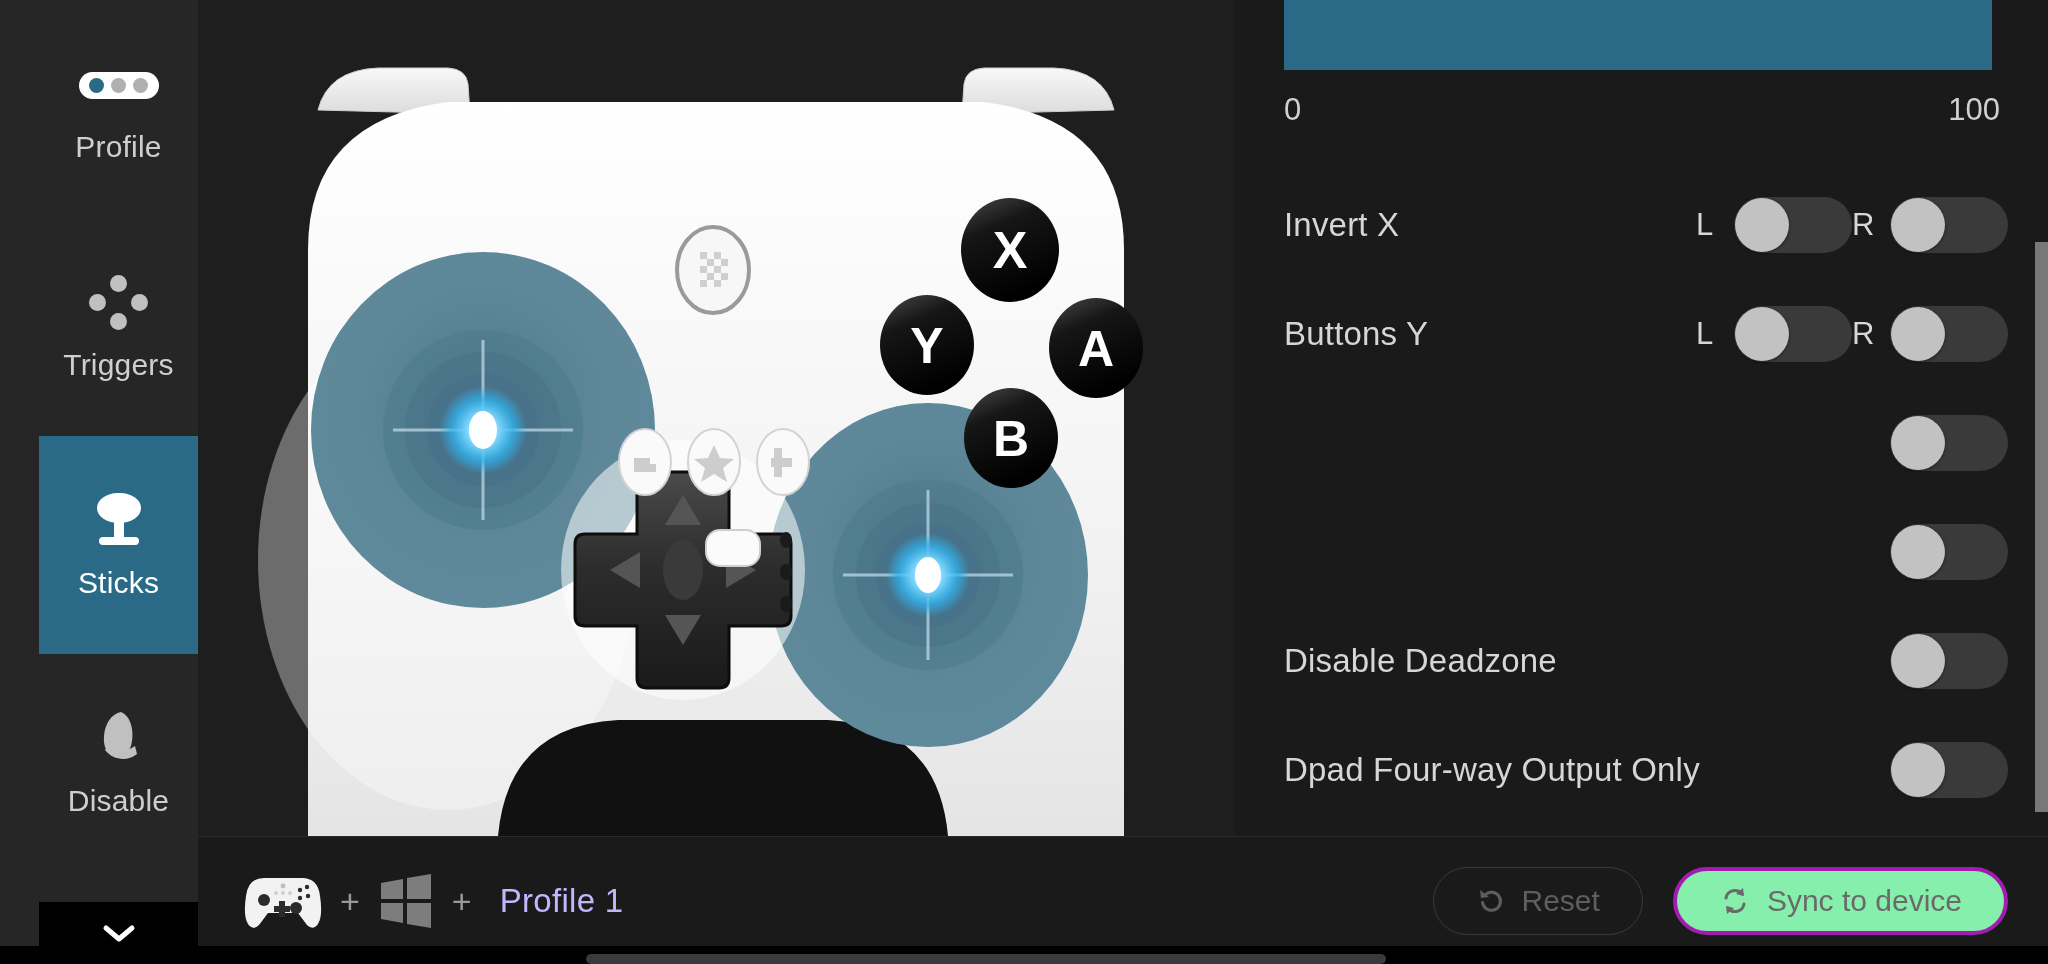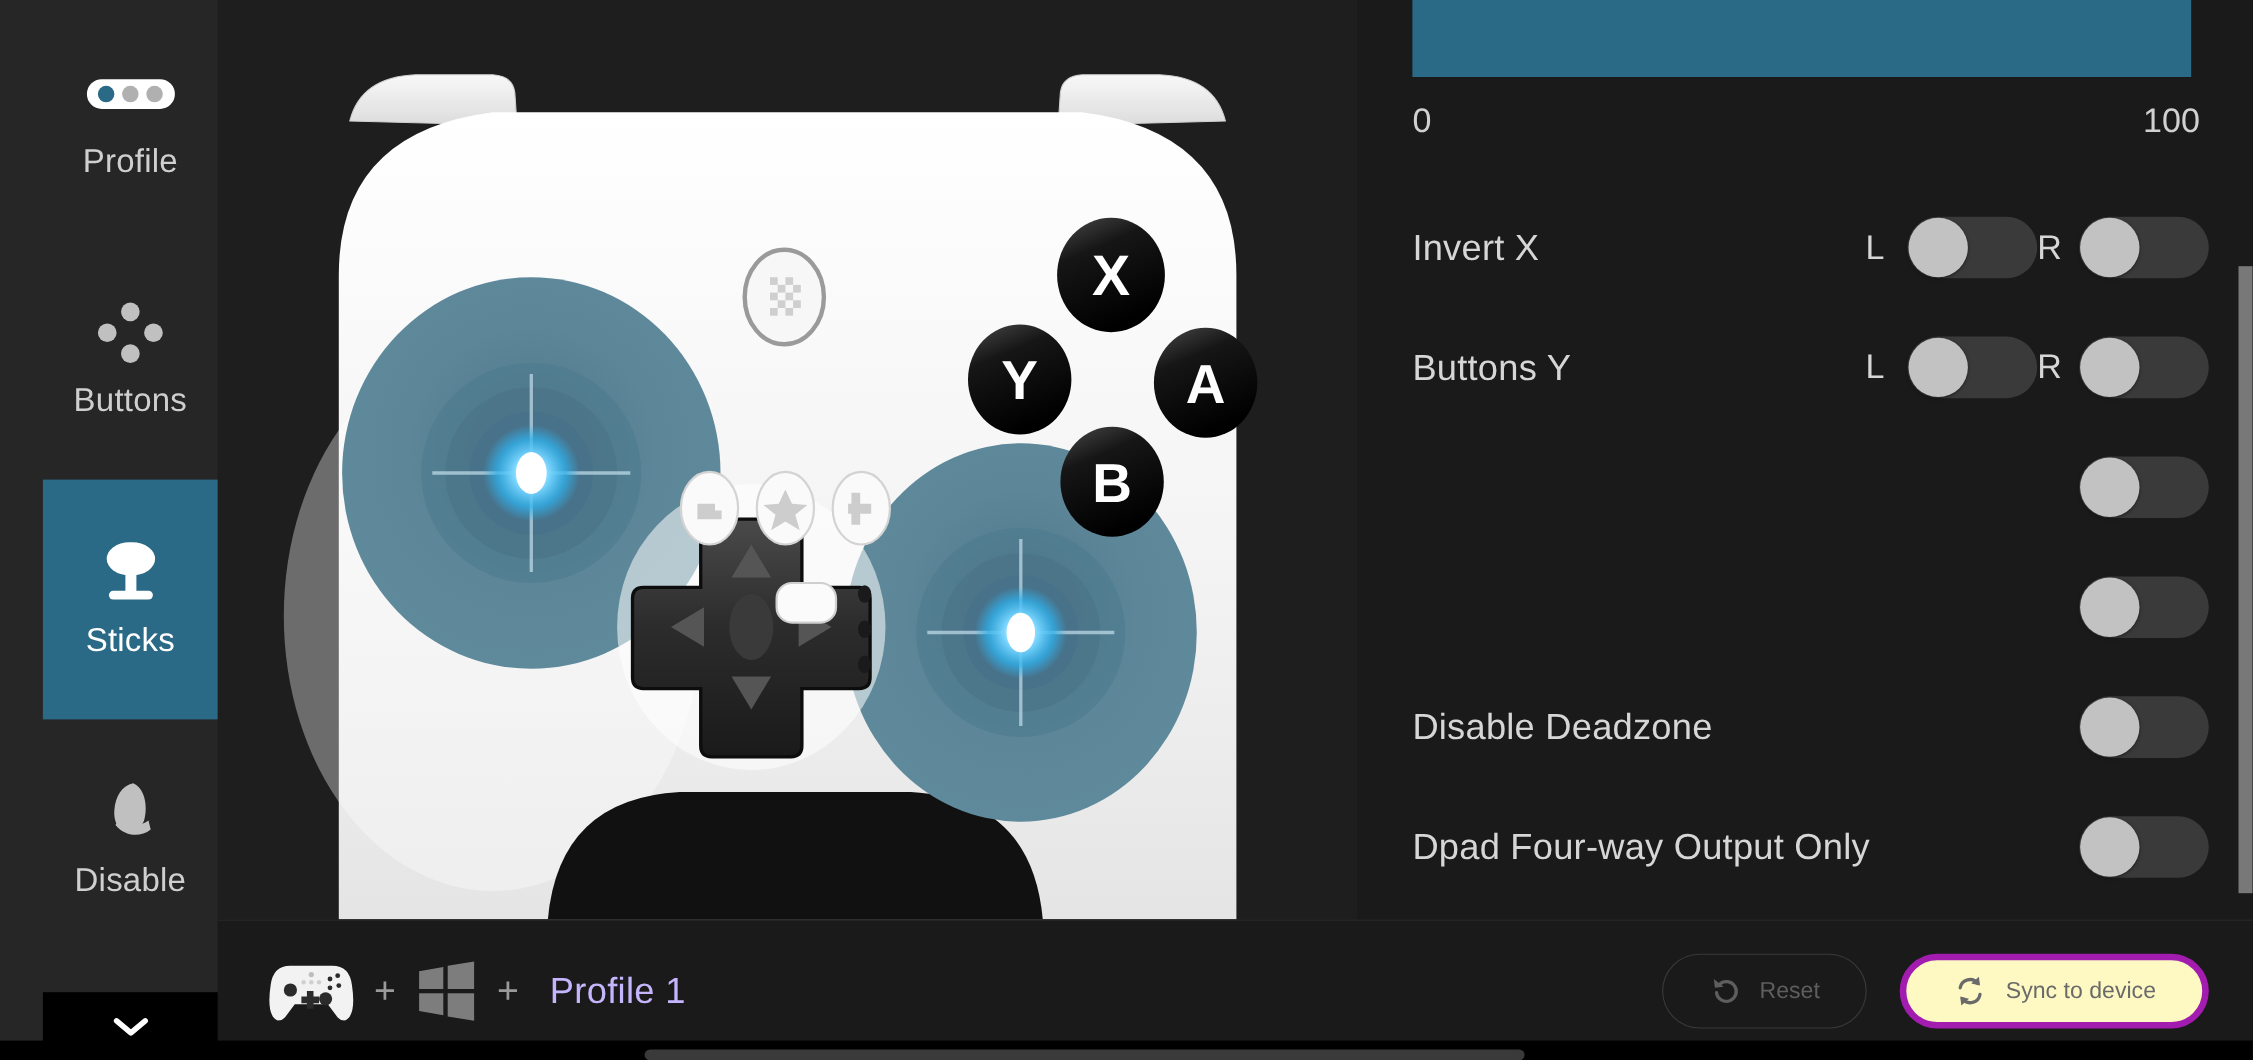--- a/index.html
+++ b/index.html
@@ -169,32 +169,32 @@
   .device-chain { display: flex; align-items: center; gap: 18px; }
   .plus { color: #9a9a9a; font-size: 34px; line-height: 1; }
   .pad-icon { width: 78px; height: 54px; }
   .win-icon { width: 56px; height: 56px; }
   .profile-name { color: #c4b5fd; font-size: 33px; margin-left: 10px; letter-spacing: 0.3px; }
   .btn-group { margin-left: auto; display: flex; align-items: center; gap: 30px; }
   .btn {
     display: flex; align-items: center; gap: 16px;
     height: 68px; padding: 0 42px;
     border-radius: 34px;
-    font-size: 21px;
+    font-size: 30px;
     cursor: default;
   }
   .btn-reset {
     border: 1px solid #3a3a3a;
     background: transparent;
     color: #5e5e5e;
   }
   .btn-sync {
-    background: #fef9c3;
+    background: #86efac;
     color: #6a6a6a;
-    border: 6px solid #a21caf;
+    border: 4px solid #a21caf;
   }
   .btn svg { display: block; }
 
   
   .black-strip {
     position: absolute; left: 0; bottom: 0;
     width: 2048px; height: 18px; background: #000;
   }
   .bottom-handle {
     position: absolute; left: 586px; bottom: 0;
@@ -221,21 +221,21 @@
 
     <div class="nav-item">
       <span class="nav-icon">
         <span class="diamond">
             <i class="n"></i>
             <i class="w"></i>
             <i class="e"></i>
             <i class="s"></i>
           </span>
       </span>
-      <span class="nav-label">Buttons</span>
+      <span class="nav-label">Triggers</span>
     </div>
 
     <div class="nav-item active">
       <span class="nav-icon">
         <span class="stick-ico">
           <span class="cap"></span>
             <span class="post"></span>
             <span class="base"></span>
         </span>
       </span>

